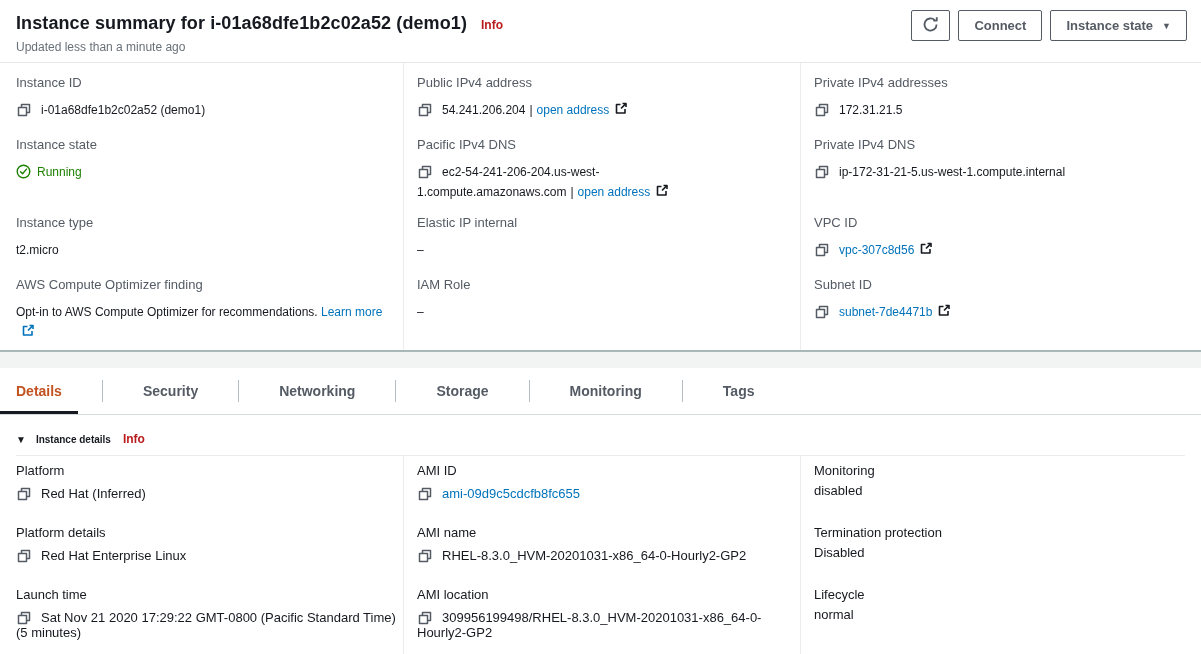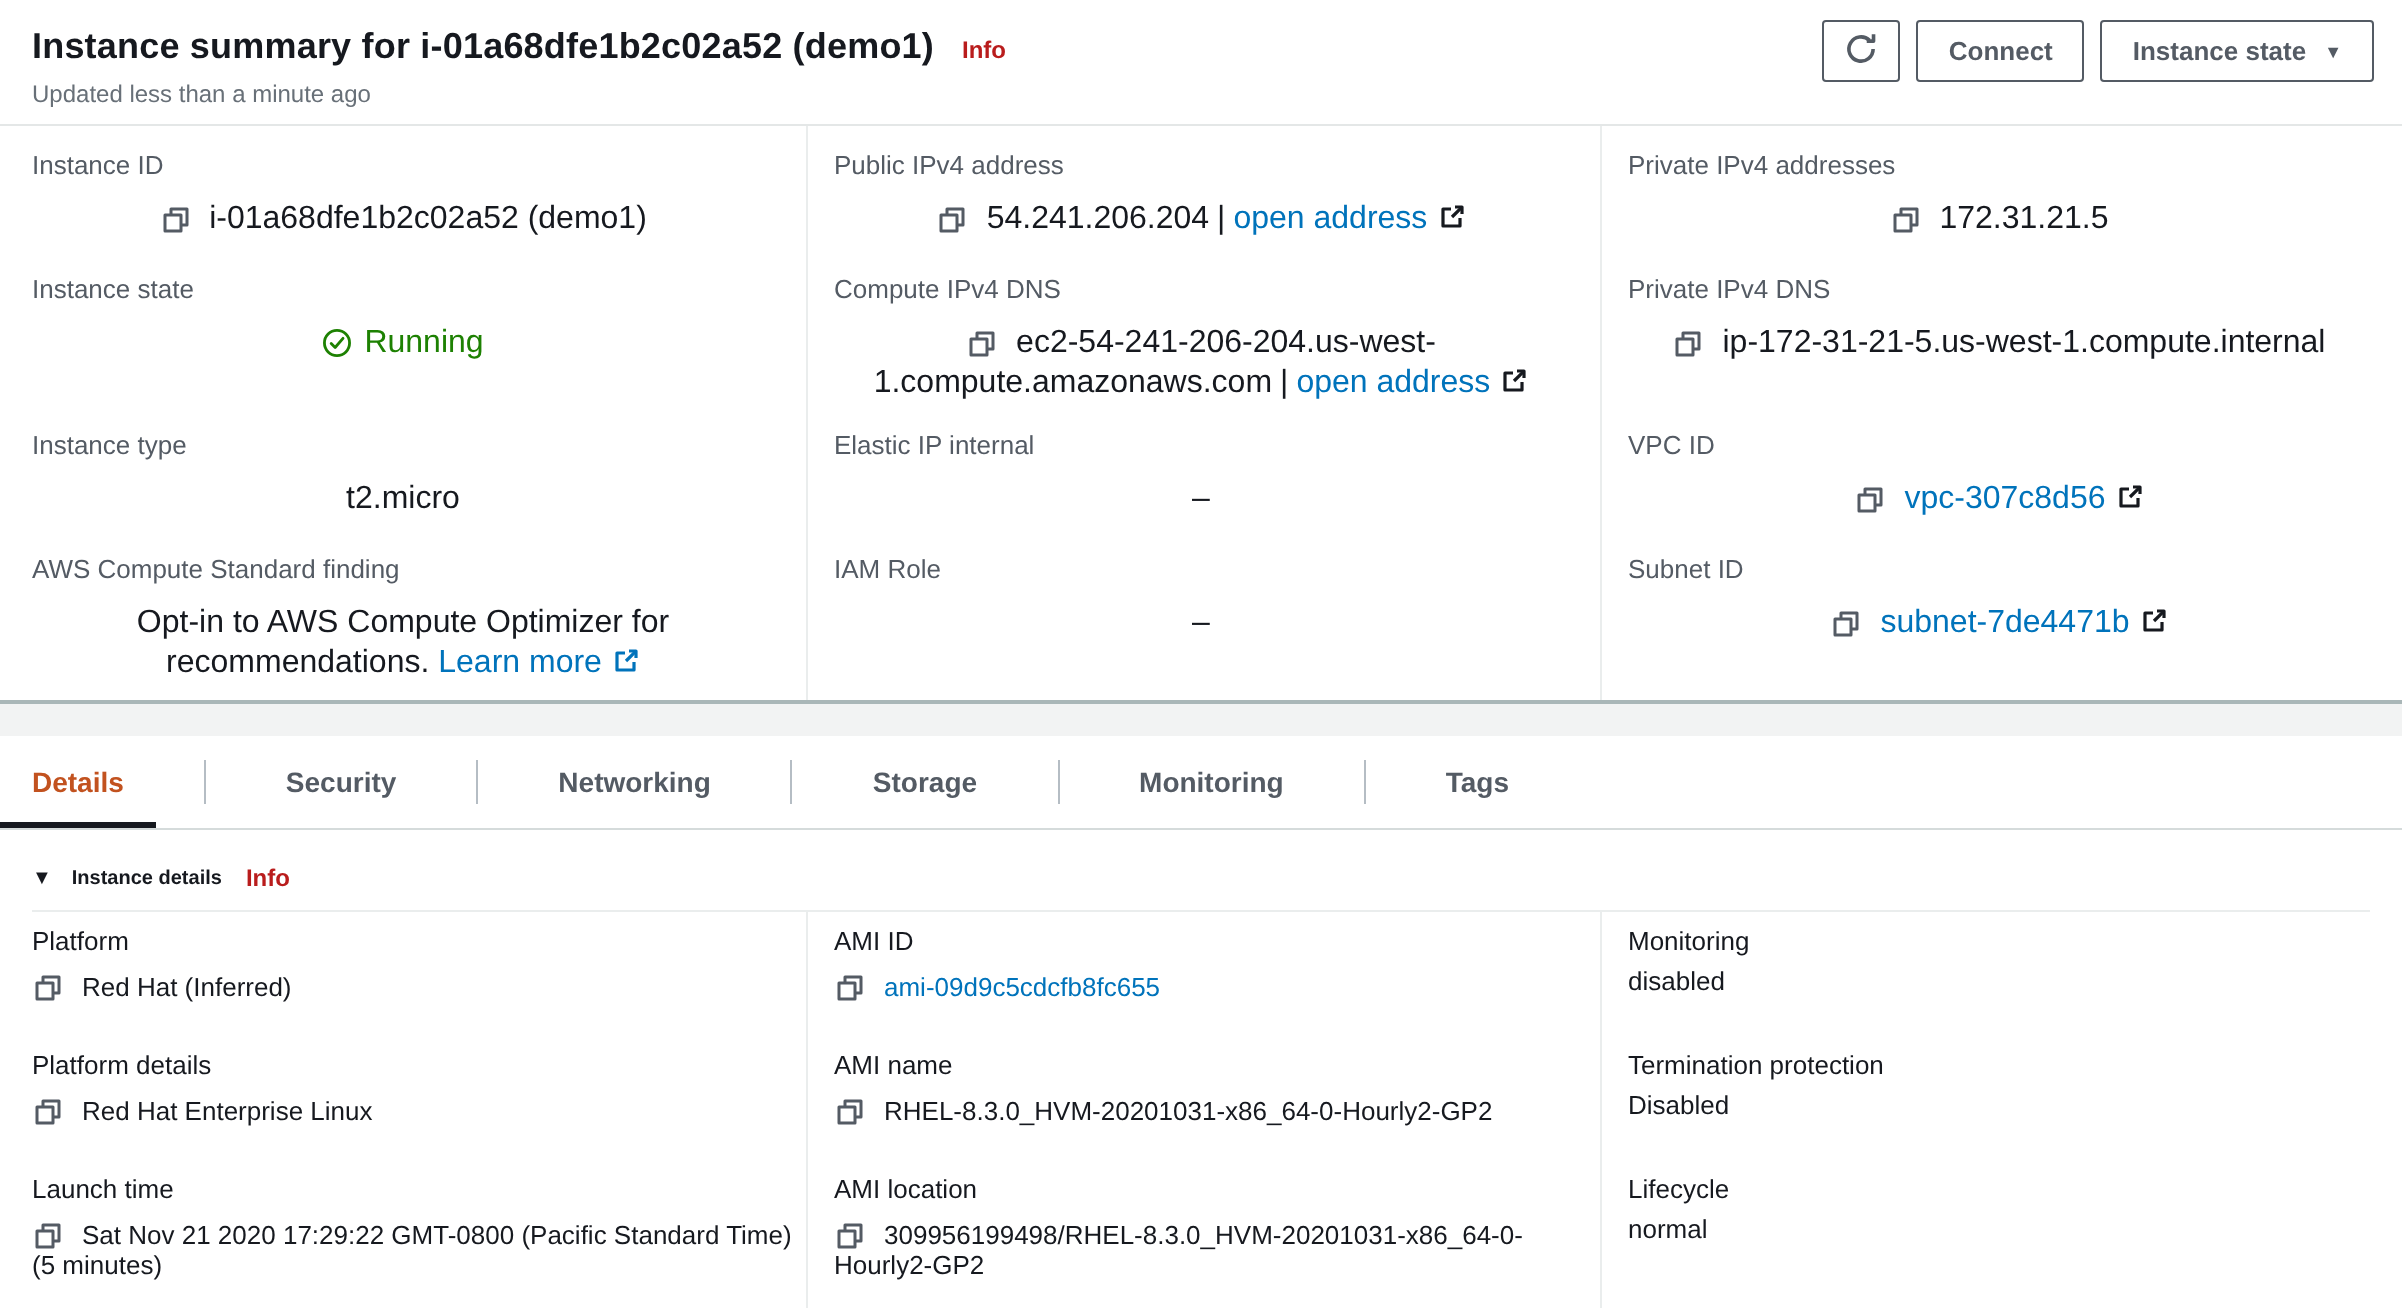--- a/index.html
+++ b/index.html
@@ -21,21 +21,21 @@
     color:#545b64; font-weight:700; font-size:13px; font-family:inherit;
     display:flex; align-items:center; padding:0 15px; cursor:pointer;
   }
   .btn-icon { width:39px; justify-content:center; padding:0; }
   .btn .caret { font-size:9px; margin-left:9px; color:#545b64; }
   
   .summary { display:grid; grid-template-columns:403px 397px 401px; height:287px; }
   .sum-col { padding:12px 16px 0; overflow:hidden; }
   .sum-col + .sum-col { border-left:1px solid #eaeded; padding-left:13px; }
   .field .label { font-size:13px; color:#545b64; margin-bottom:10px; line-height:15px; }
-  .field .value { font-size:16px; line-height:20px; color:#16191f;text-align:center; }
+  .field .value { font-size:12px; line-height:20px; color:#16191f; }
   .h62 { height:62px; } .h78 { height:78px; }
   .copy-btn { display:inline-block; vertical-align:-3px; margin:0 10px 0 1px; background:none; border:none; padding:0; cursor:pointer; line-height:0; }
   .link { color:#0073bb; text-decoration:none; cursor:pointer; }
   .ext { display:inline-block; vertical-align:-1px; margin-left:6px; color:#16191f; line-height:0; }
   .ext.blue { color:#0073bb; }
   .pipe { color:#16191f; padding:0 4px; }
   .status-ok { color:#1d8102; }
   .check-ic { display:inline-block; vertical-align:-3px; margin-right:6px; line-height:0; }
   
   .band { height:18px; background:#f2f3f3; border-top:2px solid #aab7b8; }
@@ -119,21 +119,21 @@
               <path d="M4.9 8.3 l2.1 2.1 L11.2 5.5" stroke-linejoin="round" stroke-linecap="round"></path>
             </svg>
         </span><span class="status-ok">Running</span>
       </div>
     </div>
     <div class="field h62">
       <div class="label">Instance type</div>
       <div class="value"><span>t2.micro</span></div>
     </div>
     <div class="field">
-      <div class="label">AWS Compute Standard finding</div>
+      <div class="label">AWS Compute Optimizer finding</div>
       <div class="value">
         <span>Opt-in to AWS Compute Optimizer for recommendations.</span>
         <a class="link">Learn more</a><span class="ext blue"><svg width="13" height="13" viewBox="0 0 13 13">
               <use href="#ic-ext"></use>
             </svg></span>
       </div>
     </div>
   </div>
 
   <div class="sum-col">
@@ -141,21 +141,21 @@
       <div class="label">Public IPv4 address</div>
       <div class="value">
         <button class="copy-btn"><svg width="14" height="14" viewBox="0 0 14 14">
               <use href="#ic-copy"></use>
             </svg></button><span>54.241.206.204</span><span class="pipe">|</span><a class="link">open address</a><span class="ext"><svg width="13" height="13" viewBox="0 0 13 13">
               <use href="#ic-ext"></use>
             </svg></span>
       </div>
     </div>
     <div class="field h78">
-      <div class="label">Compute IPv4 DNS</div>
+      <div class="label">Pacific IPv4 DNS</div>
       <div class="value">
         <button class="copy-btn"><svg width="14" height="14" viewBox="0 0 14 14">
               <use href="#ic-copy"></use>
             </svg></button><span>ec2-54-241-206-204.us-west-1.compute.amazonaws.com</span><span class="pipe">|</span><a class="link">open address</a><span class="ext"><svg width="13" height="13" viewBox="0 0 13 13">
               <use href="#ic-ext"></use>
             </svg></span>
       </div>
     </div>
     <div class="field h62">
       <div class="label">Elastic IP internal</div>

